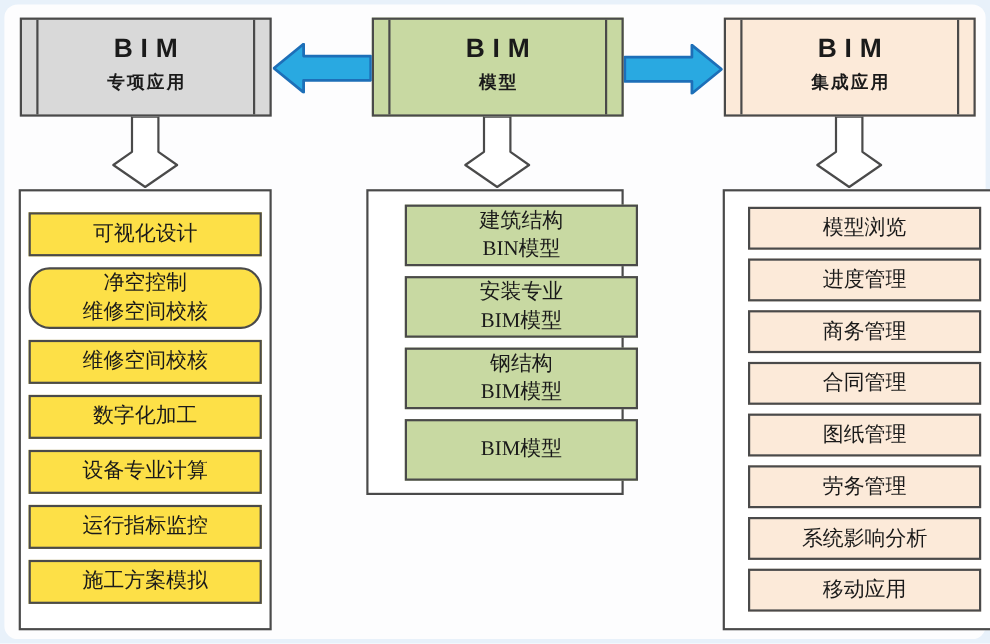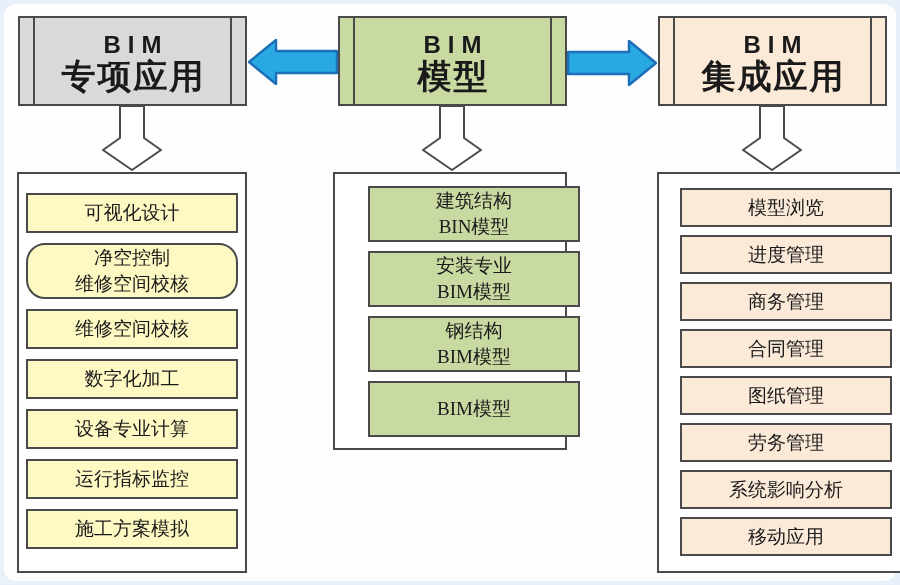--- a/index.html
+++ b/index.html
@@ -26,21 +26,21 @@
   .hdr .vline{
     position:absolute;top:0;bottom:0;width:2px;background:#4a4a4a;
   }
   .hdr .vline.l{left:13px;}
   .hdr .vline.r{right:13px;}
   .hline1{
     font-size:24px;font-weight:bold;letter-spacing:7px;line-height:30px;
     text-indent:7px;
   }
   .hline2{
-    font-size:34px;font-weight:bold;letter-spacing:2px;line-height:32px;
+    font-size:16px;font-weight:bold;letter-spacing:2px;line-height:32px;
     text-indent:2px;
   }
   .hdr.gray{background:#d9d9d9;}
   .hdr.green{background:#c8d9a2;}
   .hdr.cream{background:#fcead9;}
   
   .container{
     position:absolute;
     border:2px solid #4a4a4a;
     background:#ffffff;
@@ -50,21 +50,21 @@
   .item{
     width:212px;
     border:2px solid #4a4a4a;
     box-sizing:border-box;
     display:flex;flex-direction:column;align-items:center;justify-content:center;
     font-family:"Liberation Serif",serif;
     font-size:19px;color:#1a1a1a;
     line-height:26px;
     flex:0 0 auto;
   }
-  .container.gray .item{background:#fef9c3;text-align:center;}
+  .container.gray .item{background:#fde047;text-align:center;}
   .container.green .item{background:#c8d9a2;}
   .container.cream .item{background:#fcead9;}
   #c0{left:17px;top:172px;width:230px;height:401px;padding-top:19px;}
   #c0 .item{height:40px;margin-bottom:10px;}
   #c0 .item.two{height:56px;border-radius:19px;}
   #c1{left:333px;top:172px;width:234px;height:278px;padding-top:12px;padding-left:48px;}
   #c1 .item{height:56px;margin-bottom:9px;}
   #c2{left:657px;top:172px;width:258px;height:401px;padding-top:14px;}
   #c2 .item{height:39px;margin-bottom:8px;}
   

